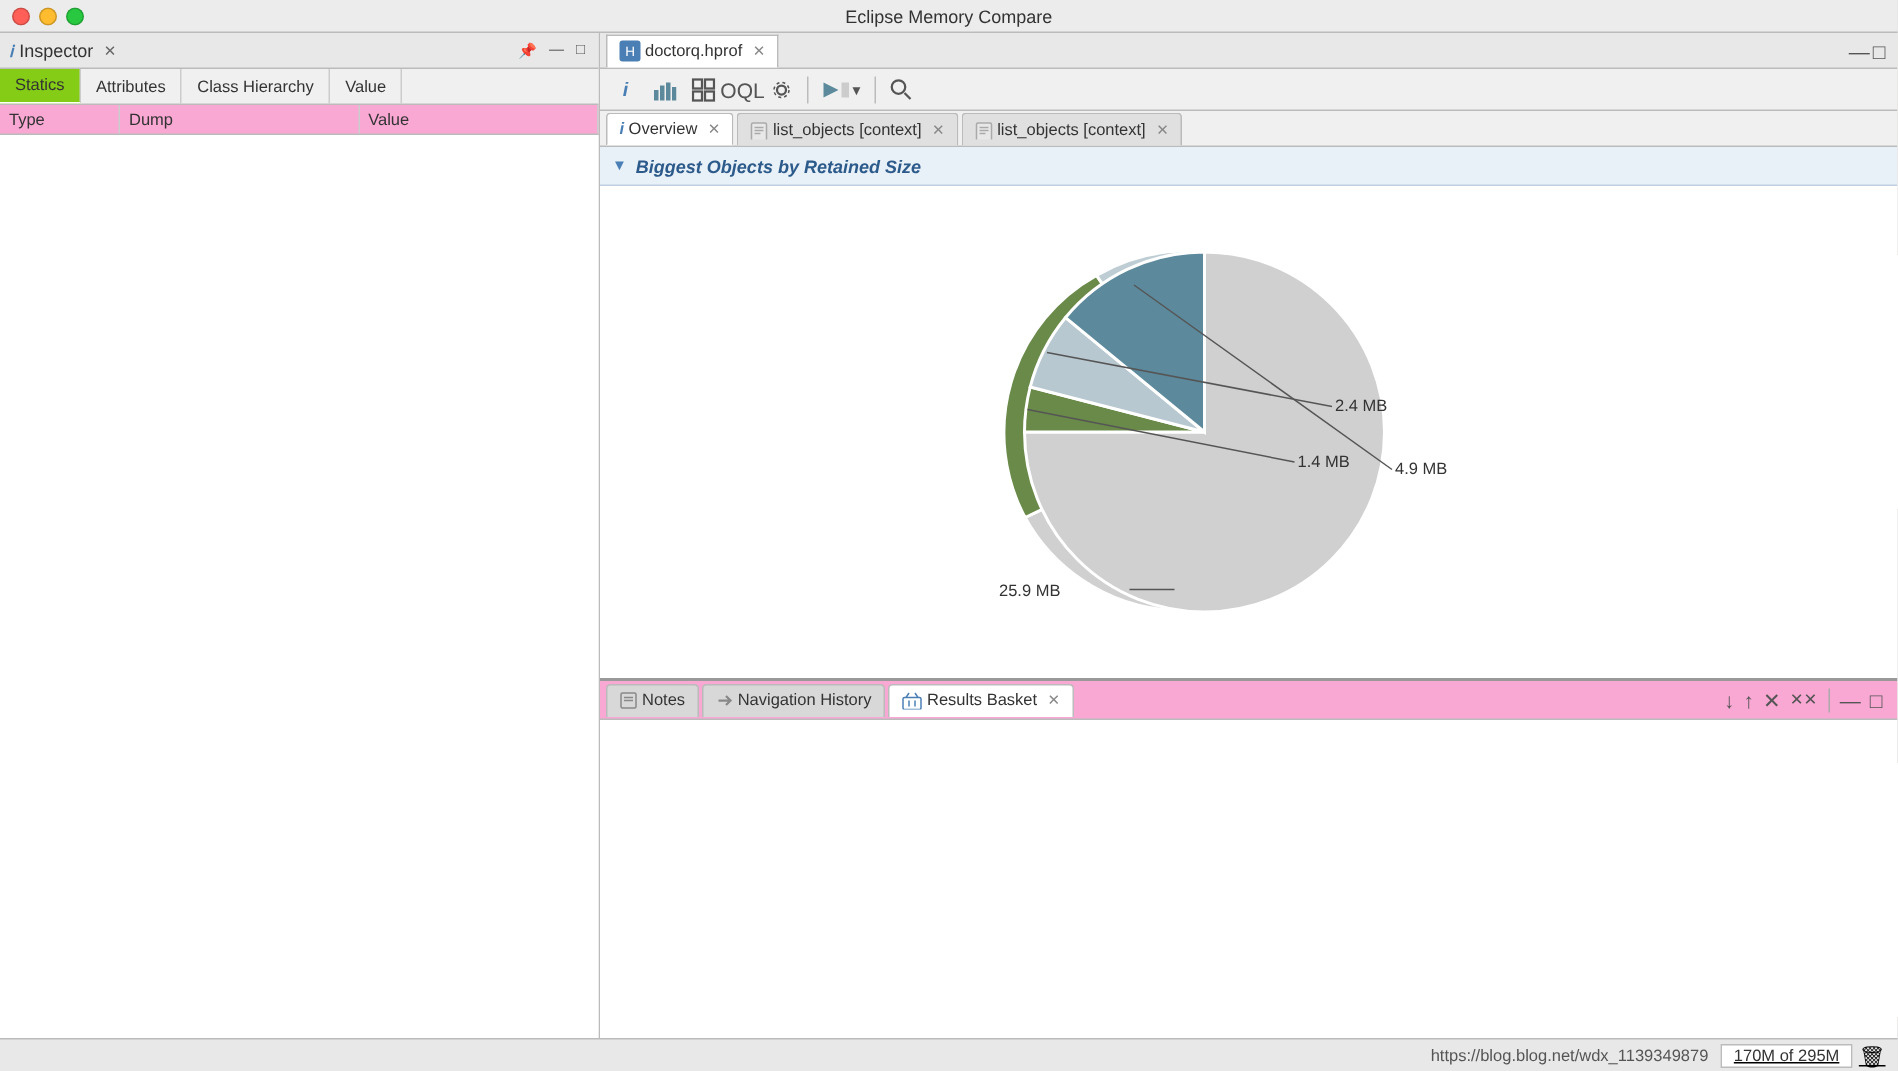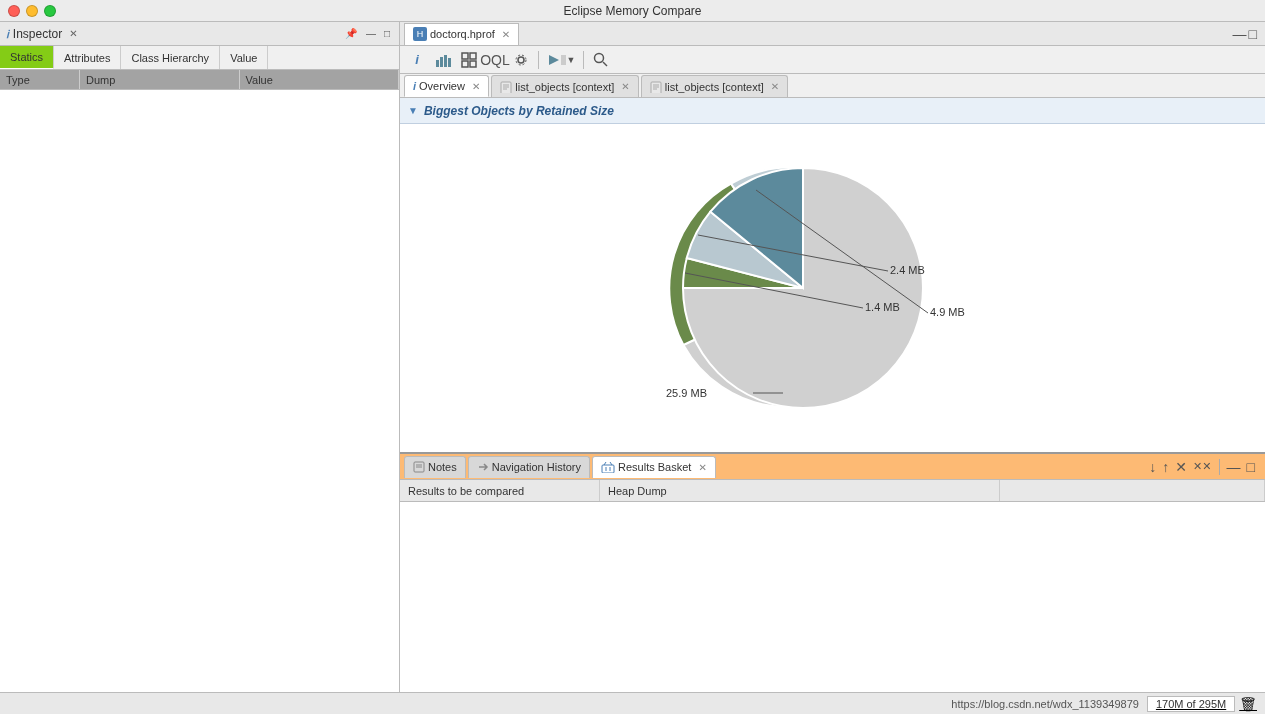--- a/index.html
+++ b/index.html
@@ -111,21 +111,21 @@
       align-items: center;
     }
     .inspector-tab.active {
       background: #84cc16;
       border-bottom: 1px solid #fff;
     }
 
     .inspector-table-header {
       display: grid;
       grid-template-columns: 80px 1fr 1fr;
-      background: #a3a3a3;
+      background: #f9a8d4;
       border-bottom: 1px solid #bbb;
       height: 20px;
     }
     .inspector-col-header {
       padding: 2px 6px;
       font-size: 11px;
       color: #333;
       border-right: 1px solid #ccc;
       display: flex;
       align-items: center;
@@ -293,21 +293,21 @@
     
     .bottom-panel {
       height: 240px;
       border-top: 2px solid #999;
       display: flex;
       flex-direction: column;
       background: #f5f5f5;
       flex-shrink: 0;
     }
     .bottom-tab-bar {
-      background: #fdba74;
+      background: #f9a8d4;
       border-bottom: 1px solid #bbb;
       height: 26px;
       display: flex;
       align-items: center;
       padding: 0 4px;
       gap: 2px;
       justify-content: space-between;
     }
     .bottom-tab-left {
       display: flex;
@@ -620,31 +620,26 @@
           <span class="bottom-action-btn" title="Move Up">↑</span>
           <span class="bottom-action-btn" title="Remove">✕</span>
           <span class="bottom-action-btn" title="Remove All" style="font-size:11px;">✕✕</span>
           <span style="width:1px;height:16px;background:#aaa;display:inline-block;margin:0 3px;vertical-align:middle;"></span>
           <span class="bottom-action-btn" title="Minimize">—</span>
           <span class="bottom-action-btn" title="Maximize">□</span>
         </div>
       </div>
 
       <div class="compare-basket">
-        <div class="compare-header">
-          <div class="compare-col-header">Results to be compared</div>
-          <div class="compare-col-header">Heap Dump</div>
-          <div class="compare-col-header"></div>
-        </div>
         <div class="compare-body"></div>
       </div>
     </div>
 
   </div>
 </div>
 
 <div class="status-bar">
-  <span class="status-text">https://blog.csdn.net/wdx_1139349879</span>
+  <span class="status-text">https://blog.blog.net/wdx_1139349879</span>
   <div style="display:flex;align-items:center;gap:4px;text-decoration:underline;">
     <span class="status-memory">170M of 295M</span>
     <span class="status-trash-icon">🗑</span>
   </div>
 </div>
 
 </body></html>

